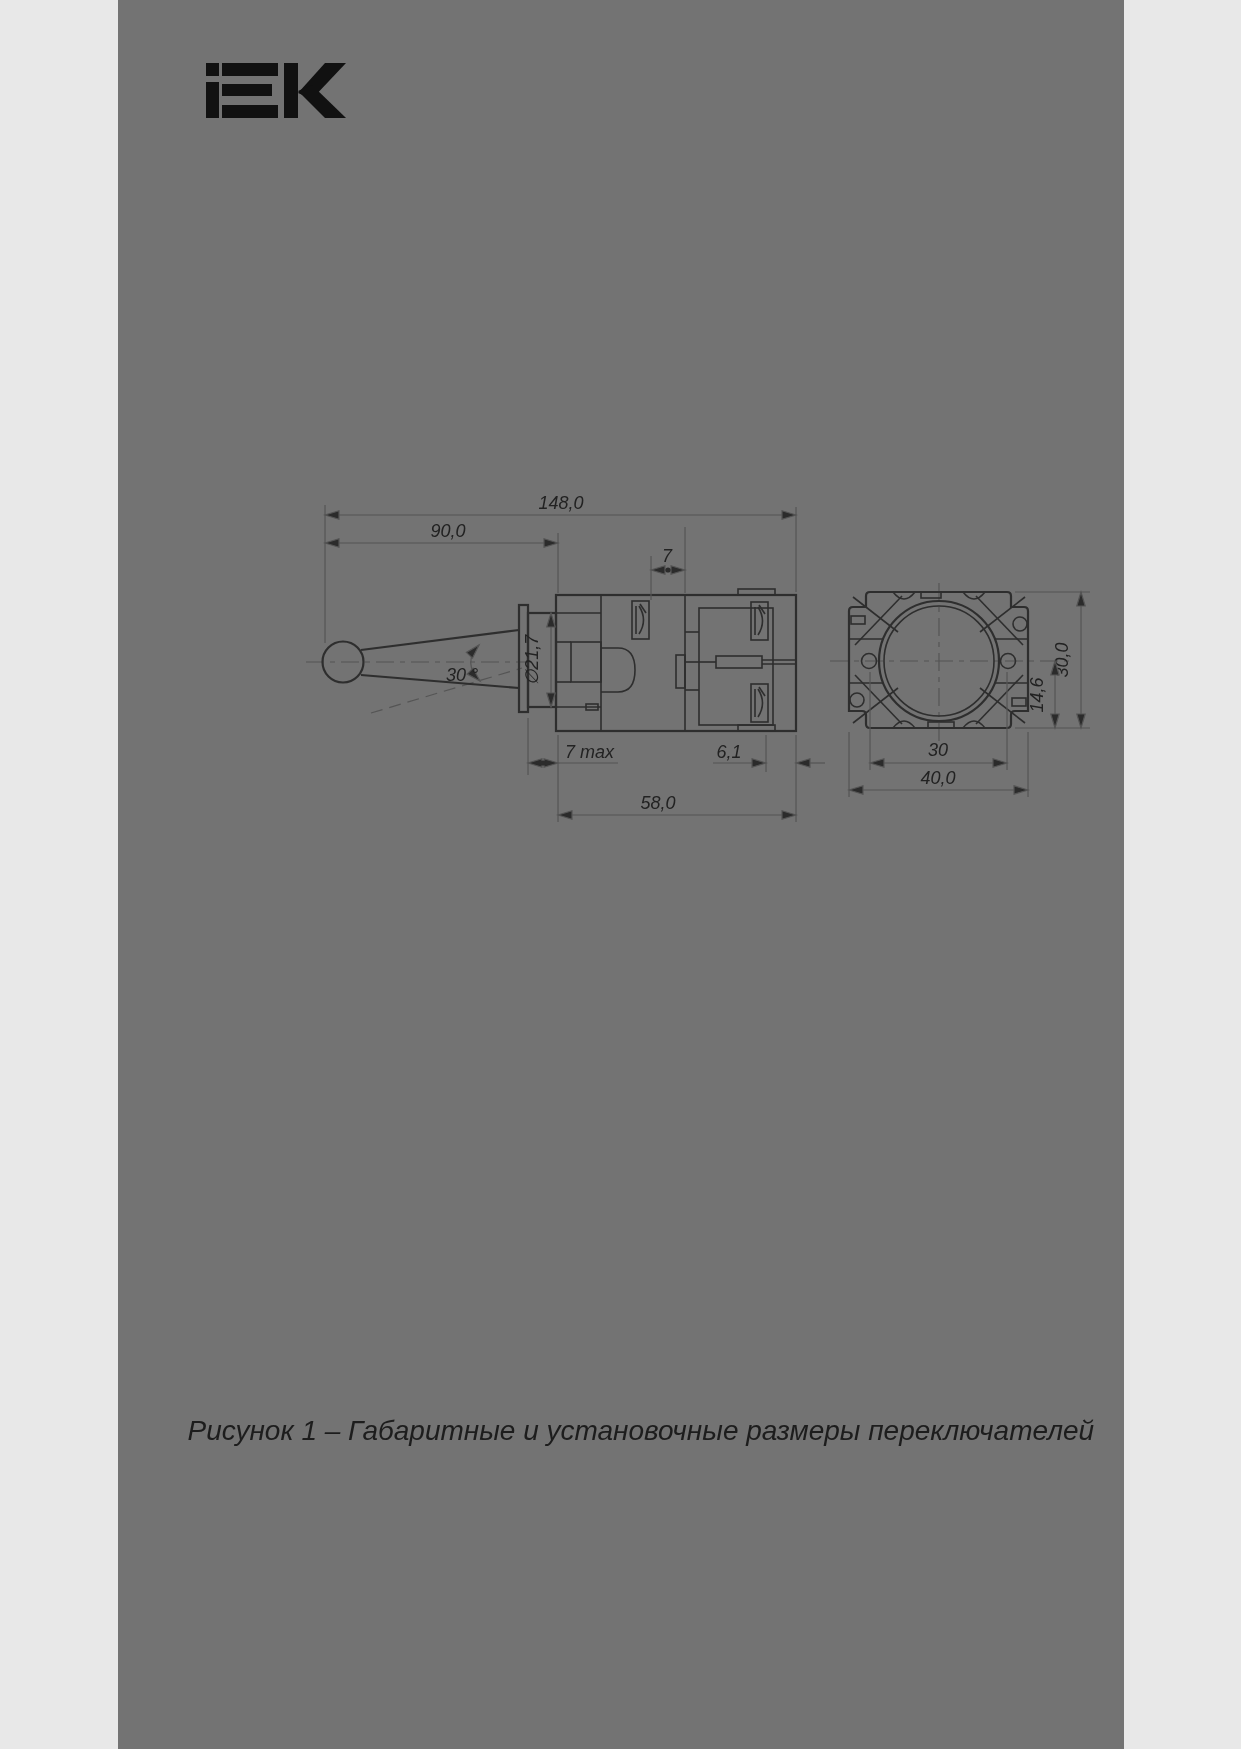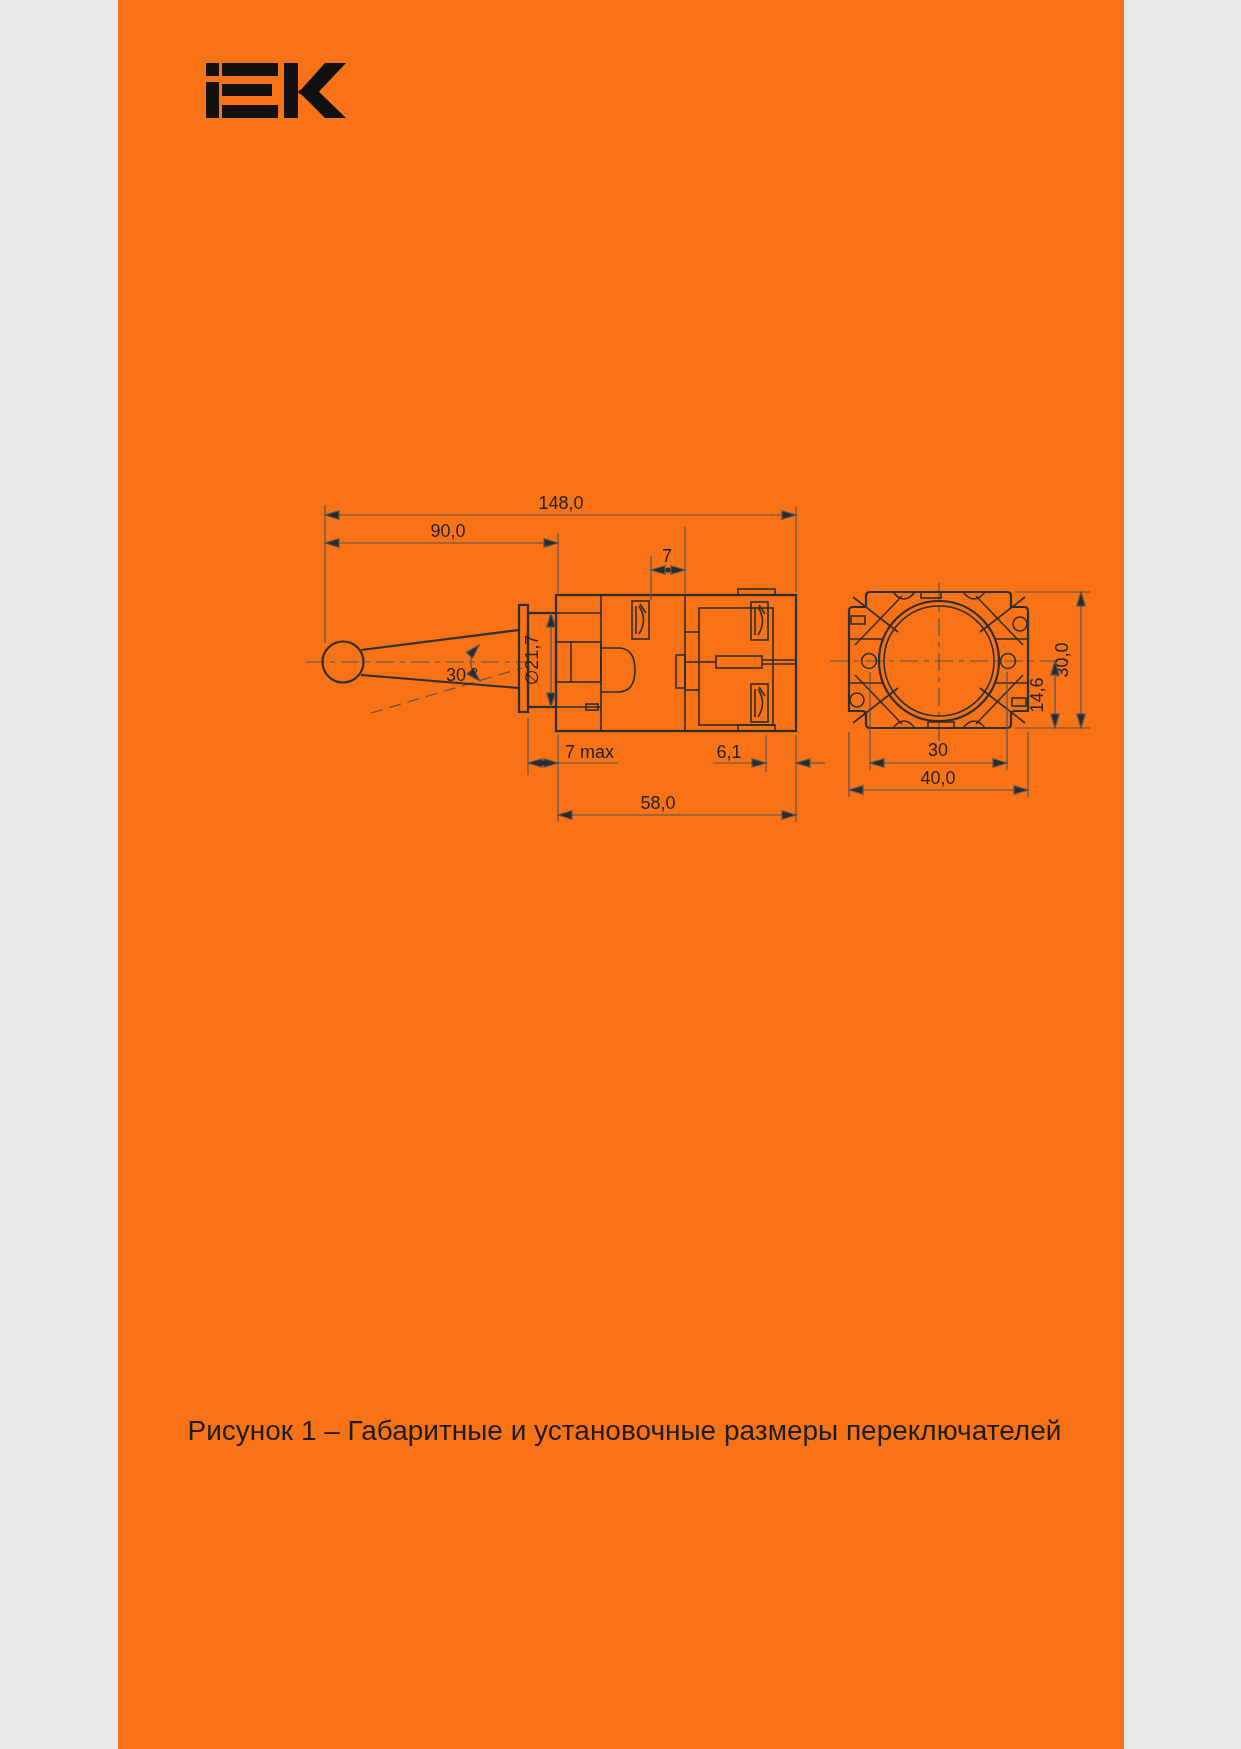--- a/index.html
+++ b/index.html
@@ -1,22 +1,23 @@
 <!DOCTYPE html>
 <html><head>
 <meta charset="utf-8">
 <style>
   html,body{margin:0;padding:0;background:#e8e8e8;}
   .page{
     position:relative;
     width:1006px;height:1749px;
-    background:#f97316;
+    background:#737373;
     margin:0 auto;
     overflow:hidden;
     font-family:"Liberation Sans", sans-serif;
+    font-style:italic;
   }
   svg.drawing{position:absolute;left:0;top:0;}
   .dim-text{
     font-family:"Liberation Sans", sans-serif;
     font-size:18px;
     fill:#222222;
   }
   .caption{
     position:absolute;
     left:70px;

